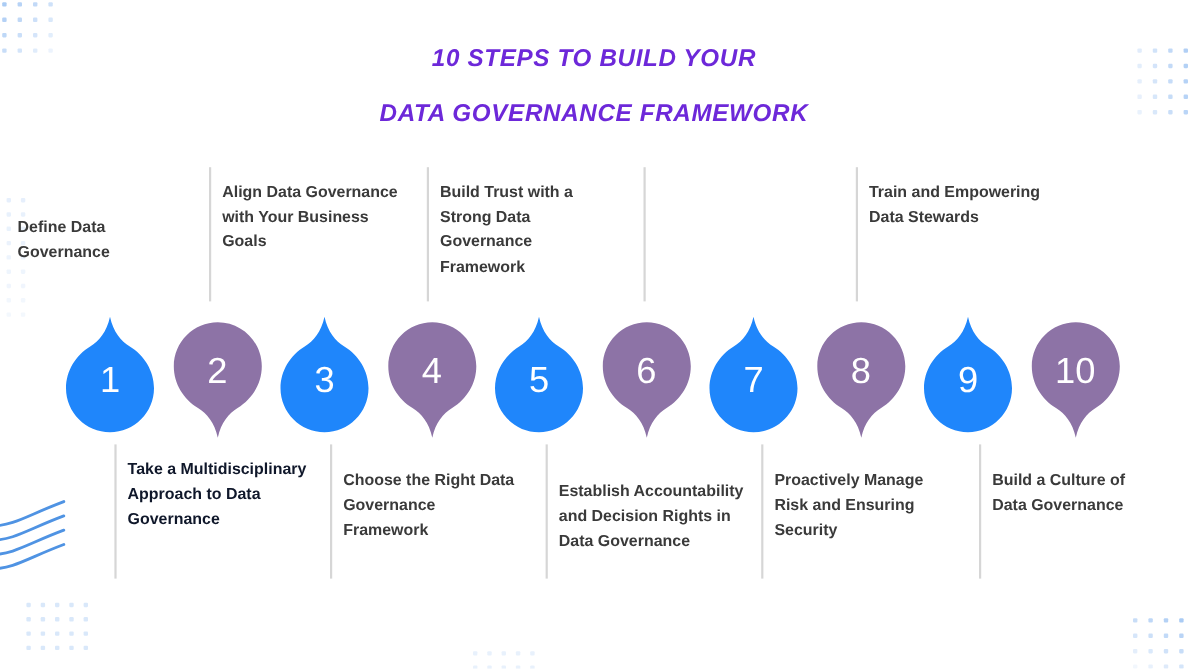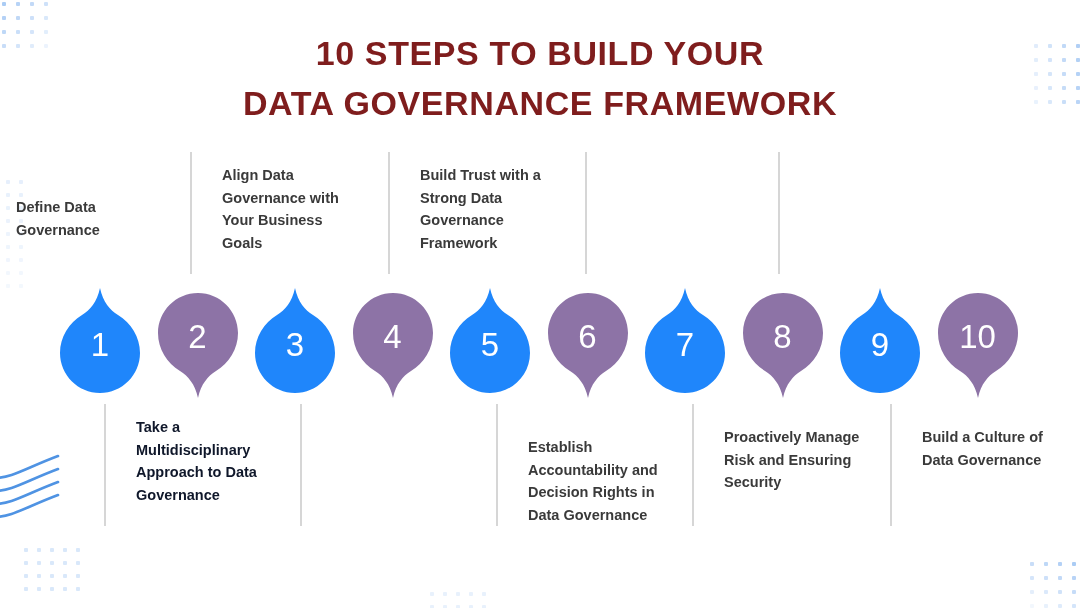--- a/index.html
+++ b/index.html
@@ -57,26 +57,27 @@
 
   
   #title-block {
     position: absolute;
     left: 0;
     top: 28px;
     width: 1080px;
     text-align: center;
   }
   .title-line {
-    color: #7f1d1d;
+    color: #6d28d9;
     font-weight: bold;
-    font-size: 34px;
+    font-size: 22px;
     letter-spacing: 0.6px;
     line-height: 50px;
     white-space: nowrap;
+    font-style: italic;
   }
 
   
   #top-labels {
     position: absolute;
     left: 0;
     top: 152px;
     width: 1080px;
     height: 128px;
   }
@@ -87,21 +88,21 @@
     width: 1080px;
     height: 126px;
   }
 
   .label-cell {
     position: absolute;
     color: #3a3a3a;
     font-weight: bold;
     font-size: 14.5px;
     line-height: 22.6px;
-    padding-left: 32px;
+    padding-left: 12px;
   }
   .label-cell.noline { padding-left: 0; }
 
   .vline {
     position: absolute;
     width: 1.5px;
     background: #d6d6d6;
   }
 
   
@@ -264,20 +265,21 @@
   </div>
 
   <div id="top-labels">
       <div class="label-cell noline" style="left: 16px; width: 150px; color: rgb(58, 58, 58); top: 44px;">Define Data Governance</div>
       <div class="vline" style="left: 190px; background: rgb(214, 214, 214); top: 0px; height: 122px;"></div>
       <div class="label-cell" style="left: 190px; width: 175px; color: rgb(58, 58, 58); top: 12px;">Align Data Governance with Your Business Goals</div>
       <div class="vline" style="left: 388px; background: rgb(214, 214, 214); top: 0px; height: 122px;"></div>
       <div class="label-cell" style="left: 388px; width: 175px; color: rgb(58, 58, 58); top: 12px;">Build Trust with a Strong Data Governance Framework</div>
       <div class="vline" style="left: 585px; background: rgb(214, 214, 214); top: 0px; height: 122px;"></div>
       <div class="vline" style="left: 778px; background: rgb(214, 214, 214); top: 0px; height: 122px;"></div>
+      <div class="label-cell" style="left: 778px; width: 185px; color: rgb(58, 58, 58); top: 12px;">Train and Empowering Data Stewards</div>
     </div>
 
   <div id="pins">
       <div class="pin up" style="left: 58px; top: 0px;">
         <div>
           <svg width="84" height="110" viewBox="0 0 84 110">
             <path fill="#1f86fb" d="M42 2 C45 16 52 24 60 29 C73 37 82 51 82 67 C82 89 64 107 42 107 C20 107 2 89 2 67 C2 51 11 37 24 29 C32 24 39 16 42 2 Z"></path>
           </svg>
         </div>
         <div class="num">1</div>
@@ -353,20 +355,21 @@
           </svg>
         </div>
         <div class="num">10</div>
       </div>
     </div>
 
   <div id="bottom-labels">
       <div class="vline" style="left: 104px; background: rgb(214, 214, 214); top: 0px; height: 122px;"></div>
       <div class="label-cell" style="left: 104px; width: 185px; color: #0f172a; top: 12px;">Take a Multidisciplinary Approach to Data Governance</div>
       <div class="vline" style="left: 300px; background: rgb(214, 214, 214); top: 0px; height: 122px;"></div>
+      <div class="label-cell" style="left: 300px; width: 175px; color: rgb(58, 58, 58); top: 22px;">Choose the Right Data Governance Framework</div>
       <div class="vline" style="left: 496px; background: rgb(214, 214, 214); top: 0px; height: 122px;"></div>
       <div class="label-cell" style="left: 496px; width: 185px; color: rgb(58, 58, 58); top: 12px; margin-top: 20px;">Establish Accountability and Decision Rights in Data Governance</div>
       <div class="vline" style="left: 692px; background: rgb(214, 214, 214); top: 0px; height: 122px;"></div>
       <div class="label-cell" style="left: 692px; width: 175px; color: rgb(58, 58, 58); top: 22px;">Proactively Manage Risk and Ensuring Security</div>
       <div class="vline" style="left: 890px; background: rgb(214, 214, 214); top: 0px; height: 122px;"></div>
       <div class="label-cell" style="left: 890px; width: 160px; color: rgb(58, 58, 58); top: 22px;">Build a Culture of Data Governance</div>
     </div>
 
 </div>
 

